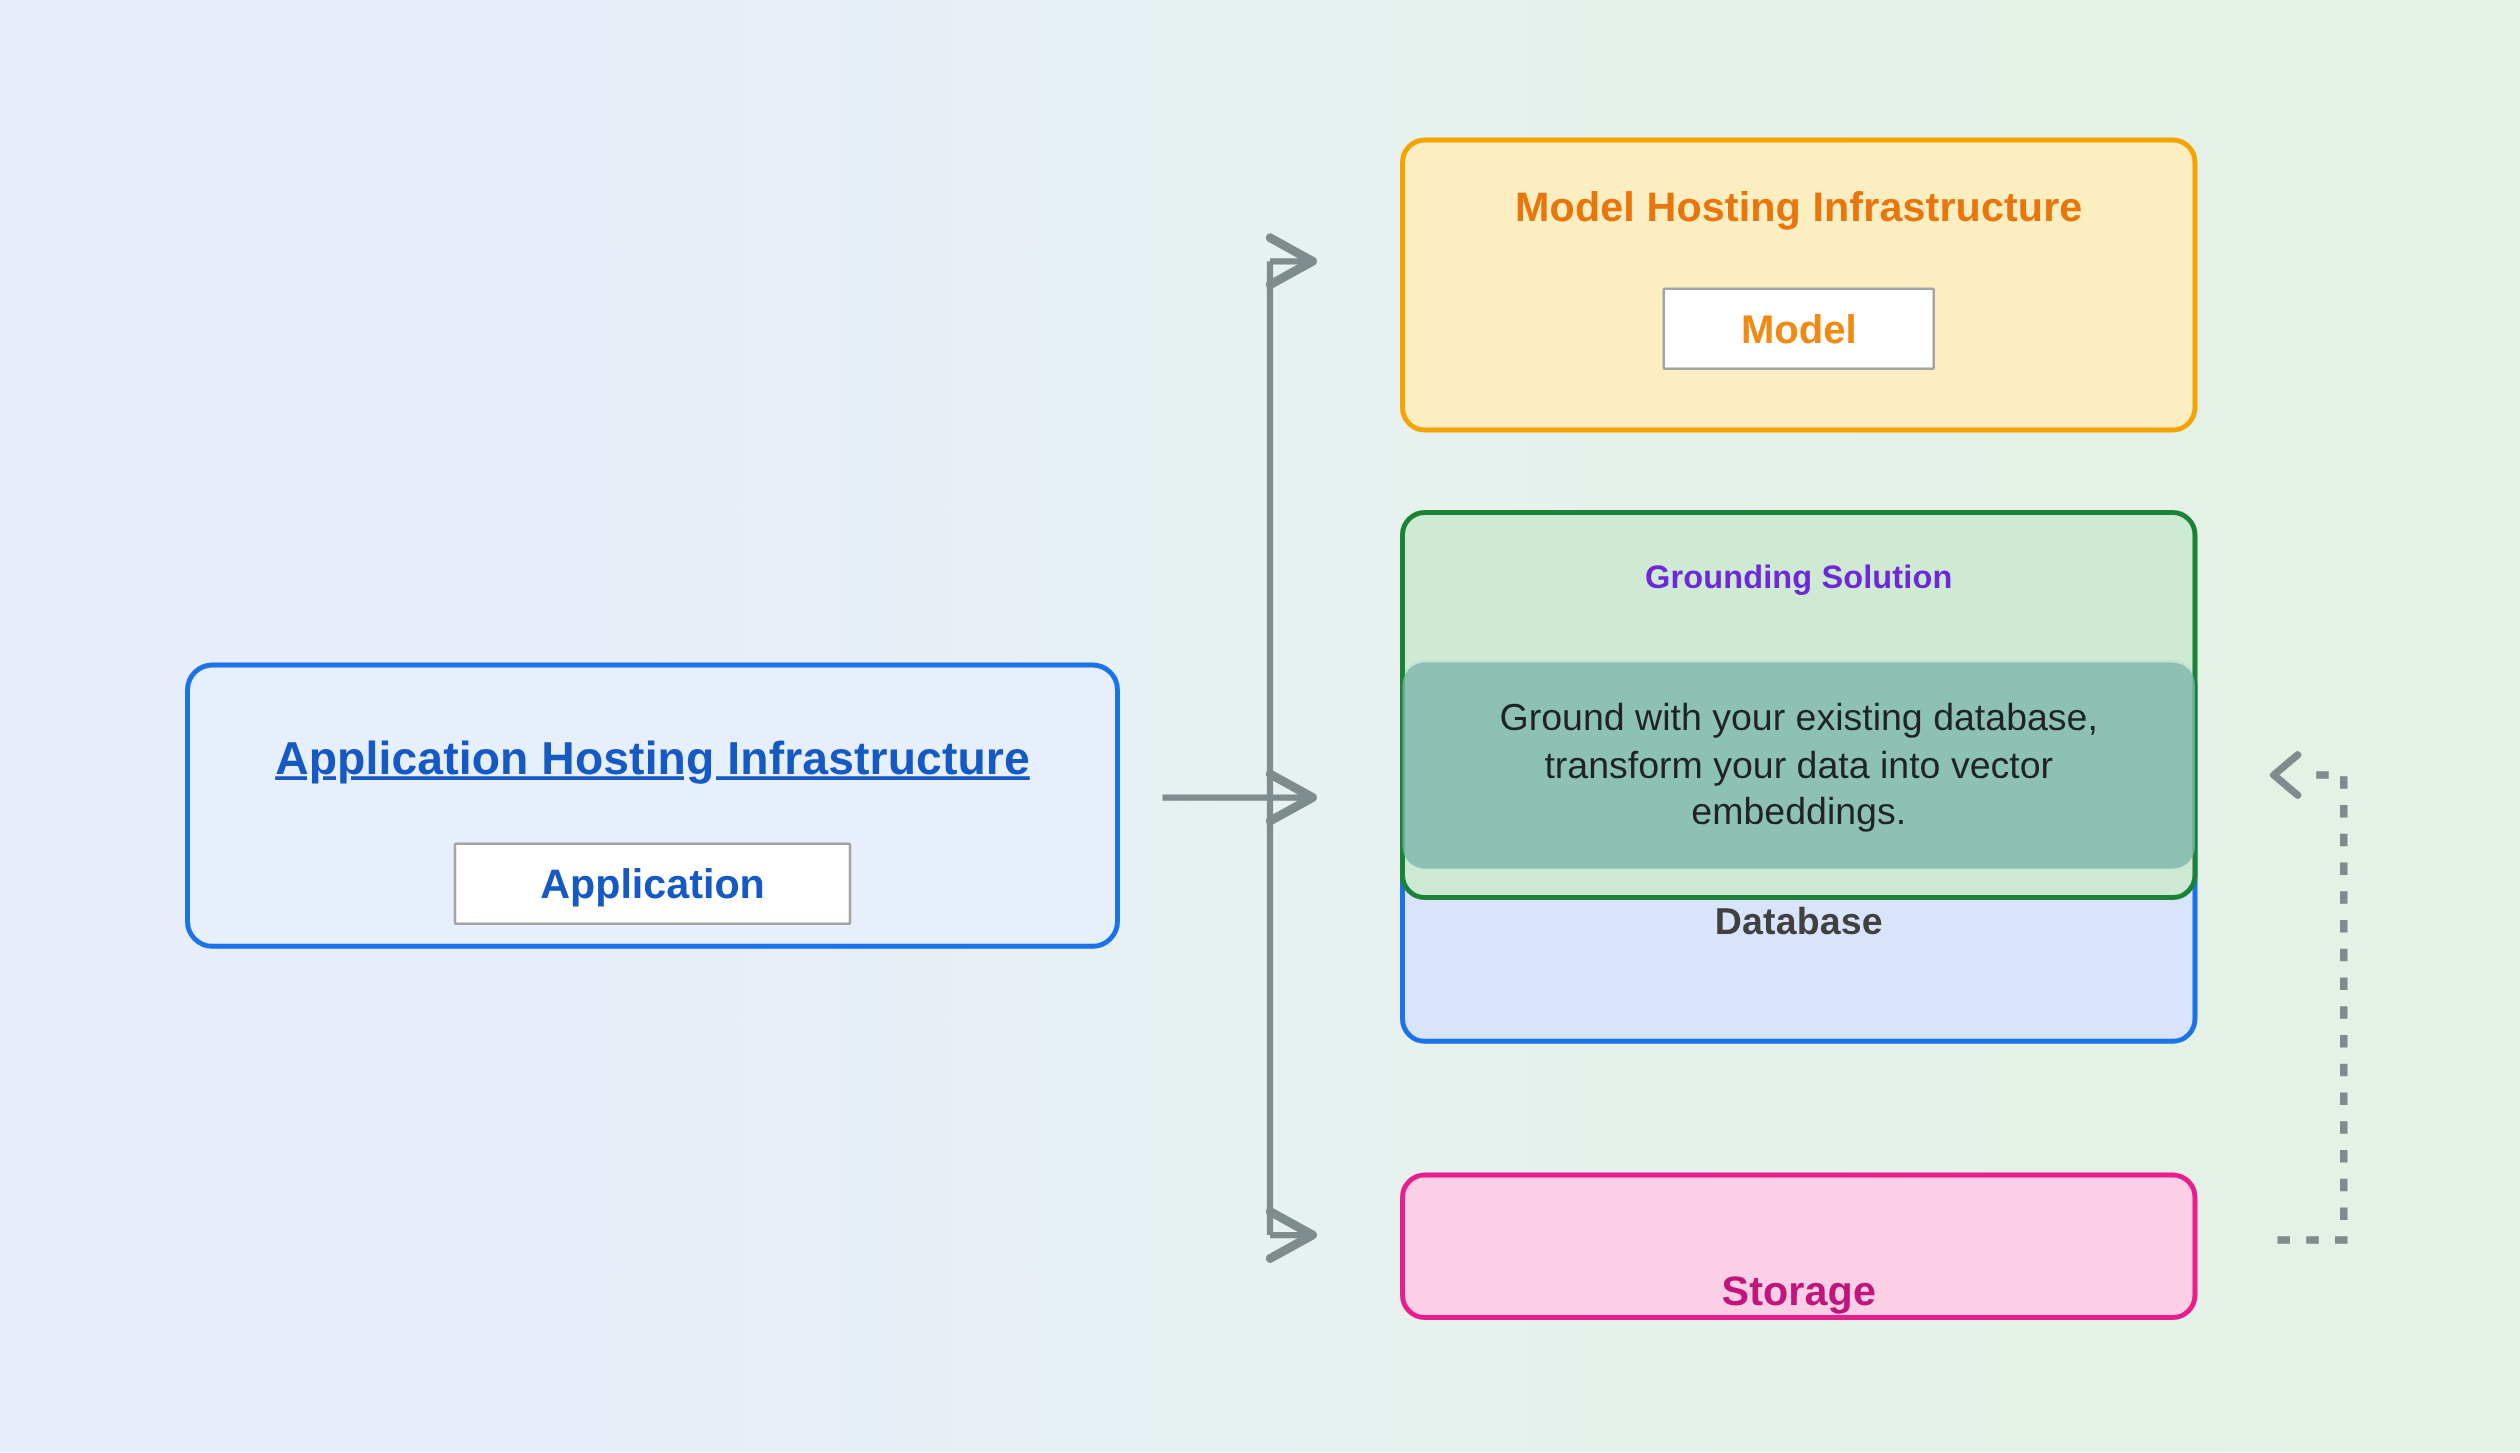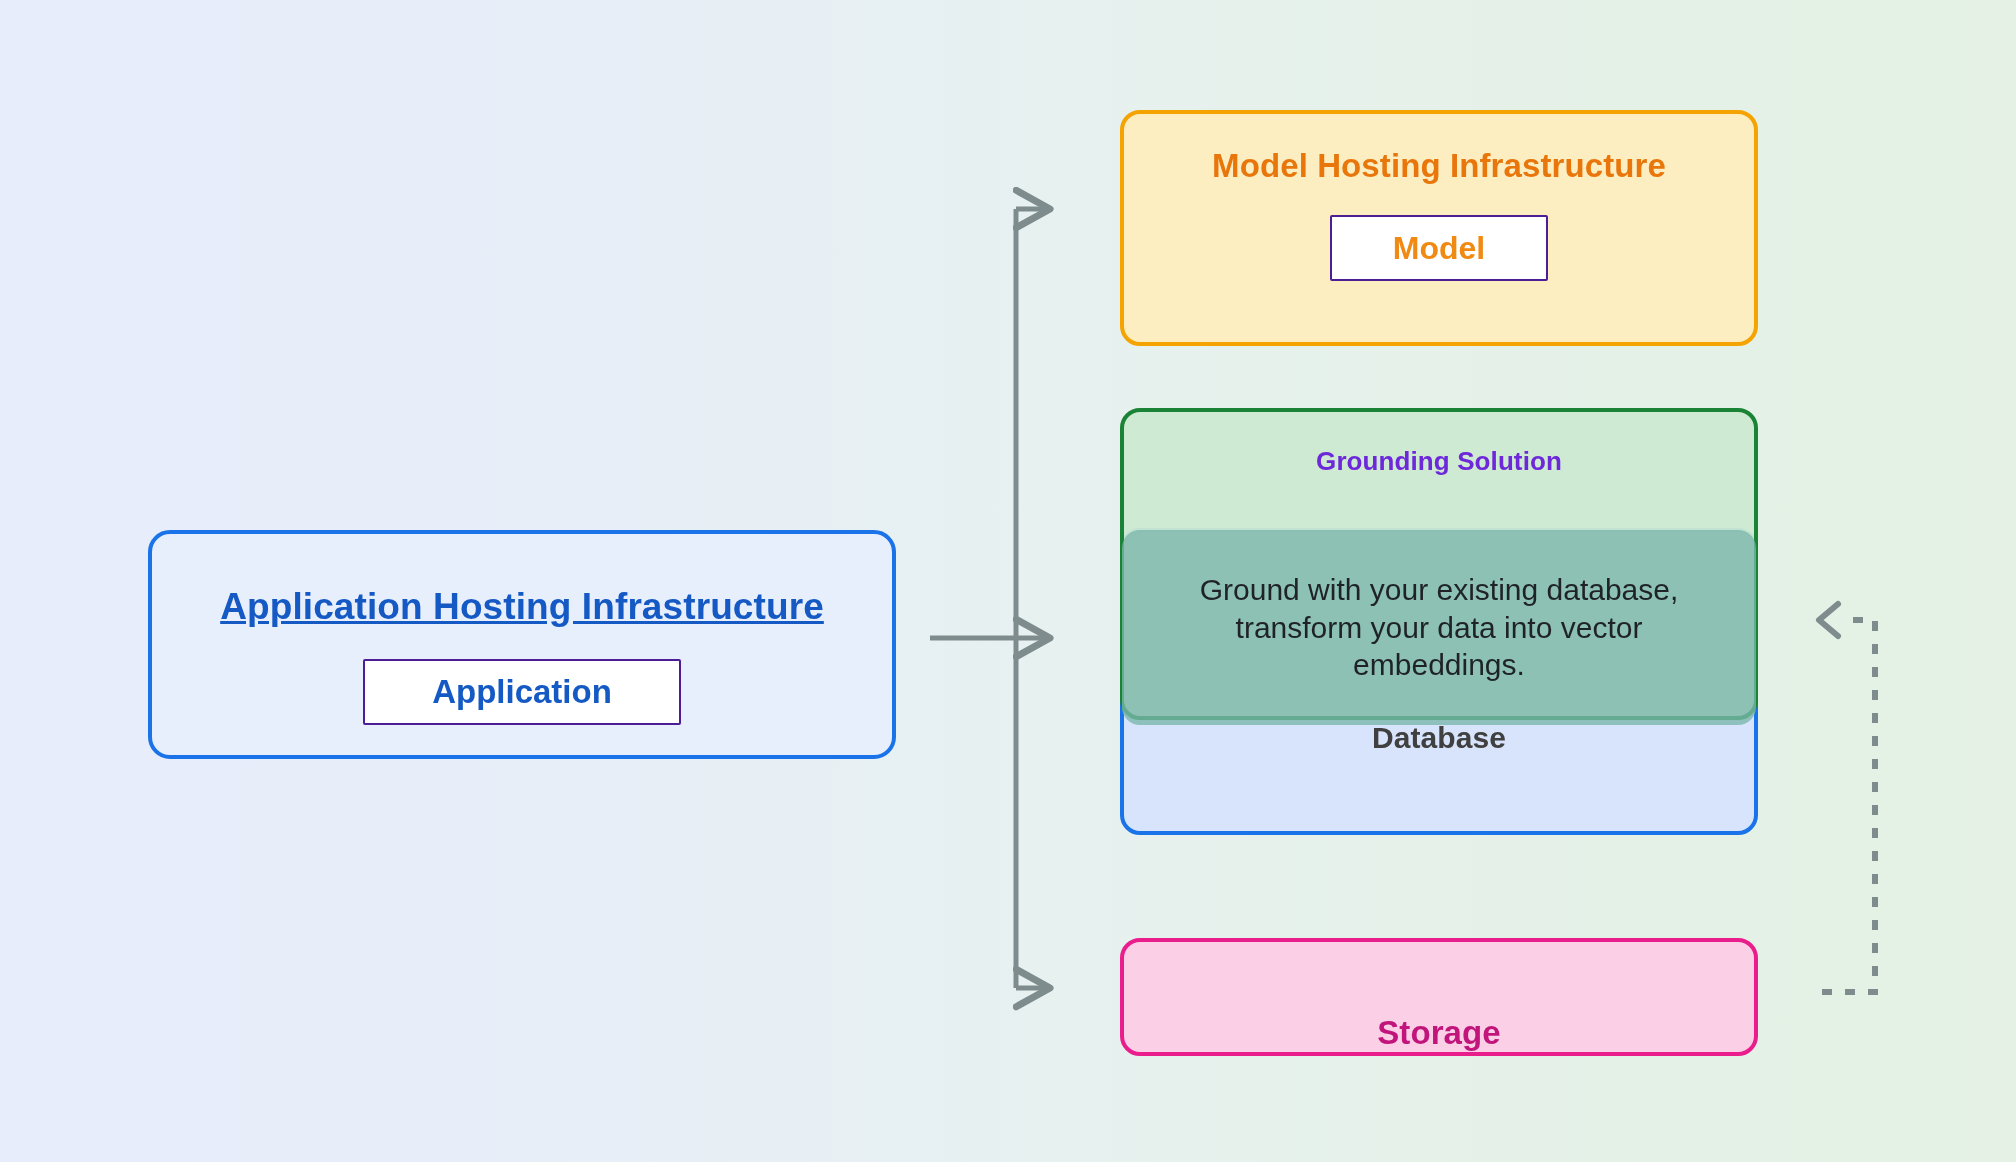--- a/index.html
+++ b/index.html
@@ -25,33 +25,34 @@
 
   
   .node {
     position: absolute;
     box-sizing: border-box;
     border-radius: 18px;
     border-style: solid;
     display: flex;
     flex-direction: column;
     align-items: center;
+    gap: 15px;
   }
   .node-title {
     font-weight: bold;
     letter-spacing: 0.1px;
     text-align: center;
     white-space: nowrap;
   }
 
   
   .chip {
     box-sizing: border-box;
     background: #ffffff;
-    border: 2px solid #4c1d95;
+    border: 2px solid #a3a3a3;
     border-radius: 2px;
     display: flex;
     align-items: center;
     justify-content: center;
     font-weight: bold;
   }
 
   
   #app-host {
     left: 148px;
@@ -137,21 +138,21 @@
     font-size: 30px;
     margin-bottom: 76px;
   }
 
   
   #grounding-callout {
     position: absolute;
     left: 1122px;
     top: 530px;
     width: 634px;
-    height: 195px;
+    height: 165px;
     box-sizing: border-box;
     background: rgba(122, 182, 172, 0.78);
     border-radius: 18px 18px 18px 18px;
     z-index: 4;
     display: flex;
     align-items: center;
     justify-content: center;
     pointer-events: none;
   }
   #grounding-callout-text {

